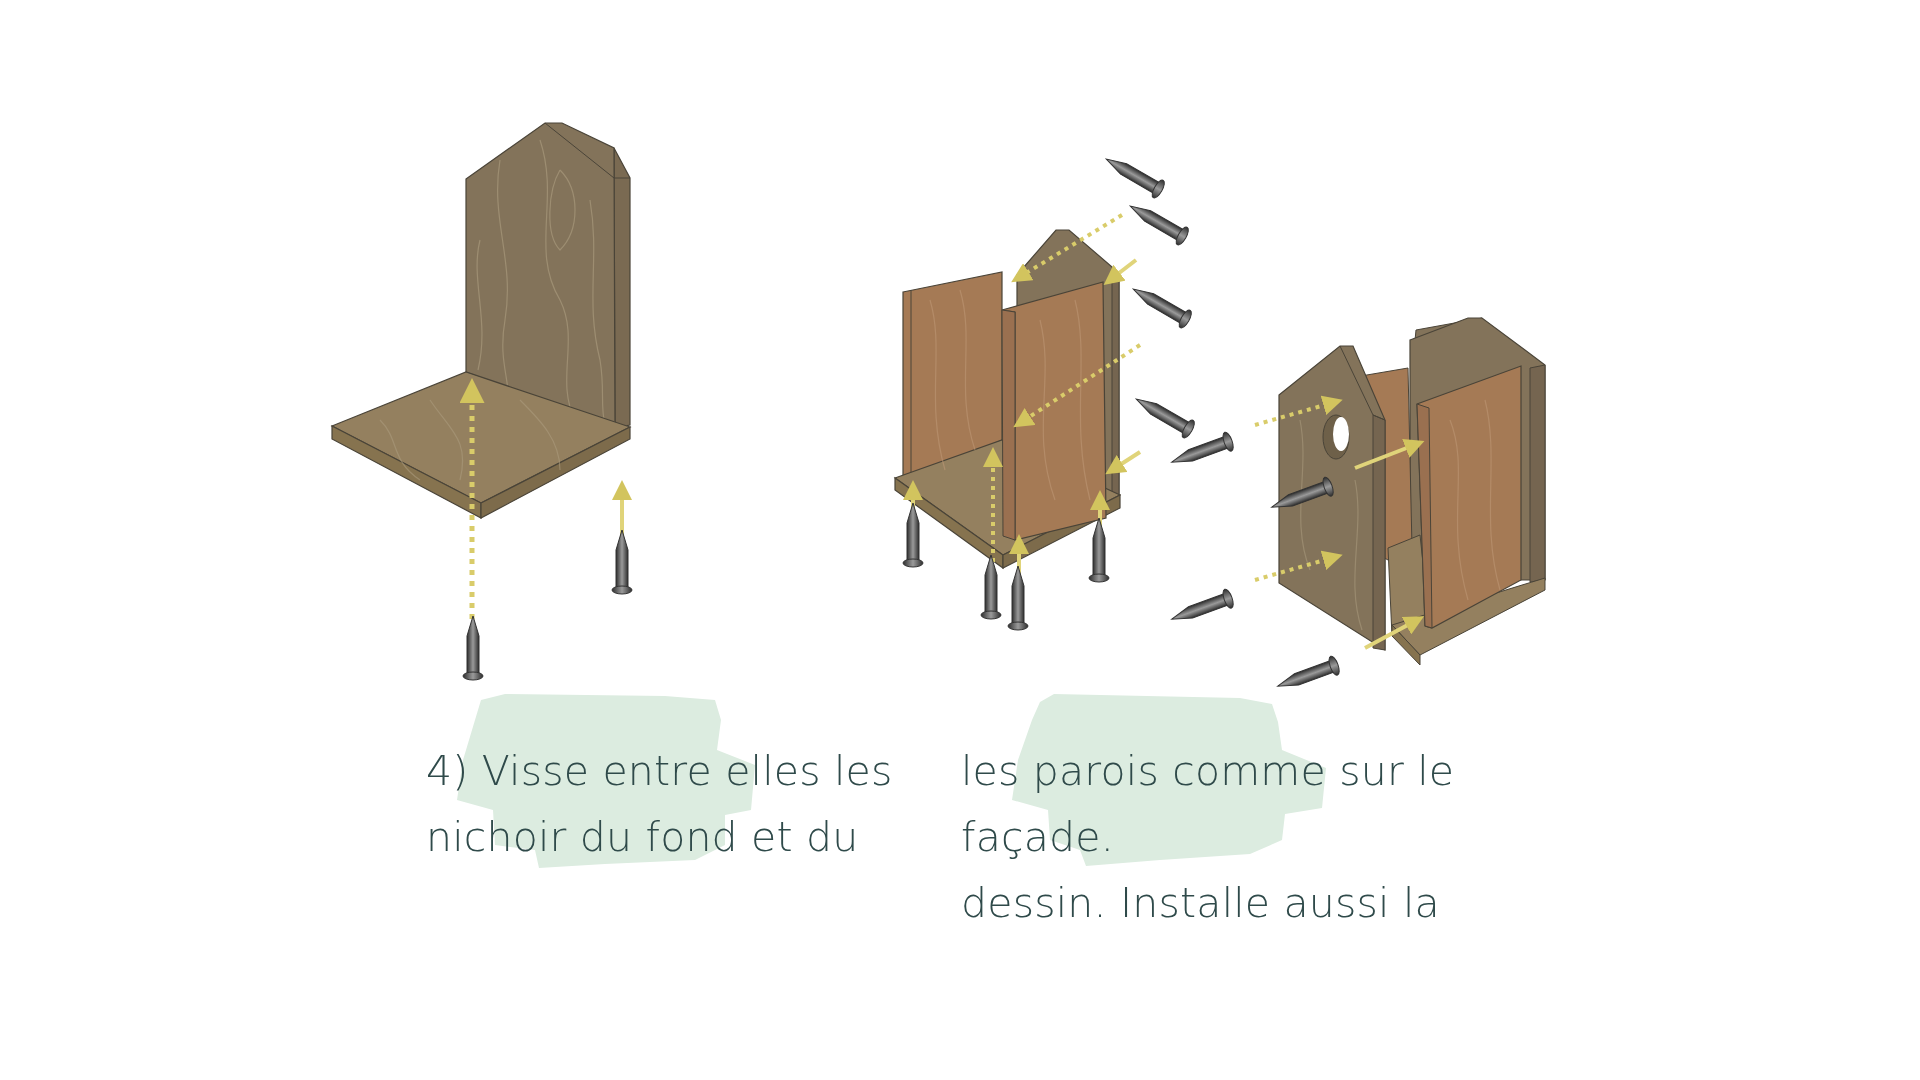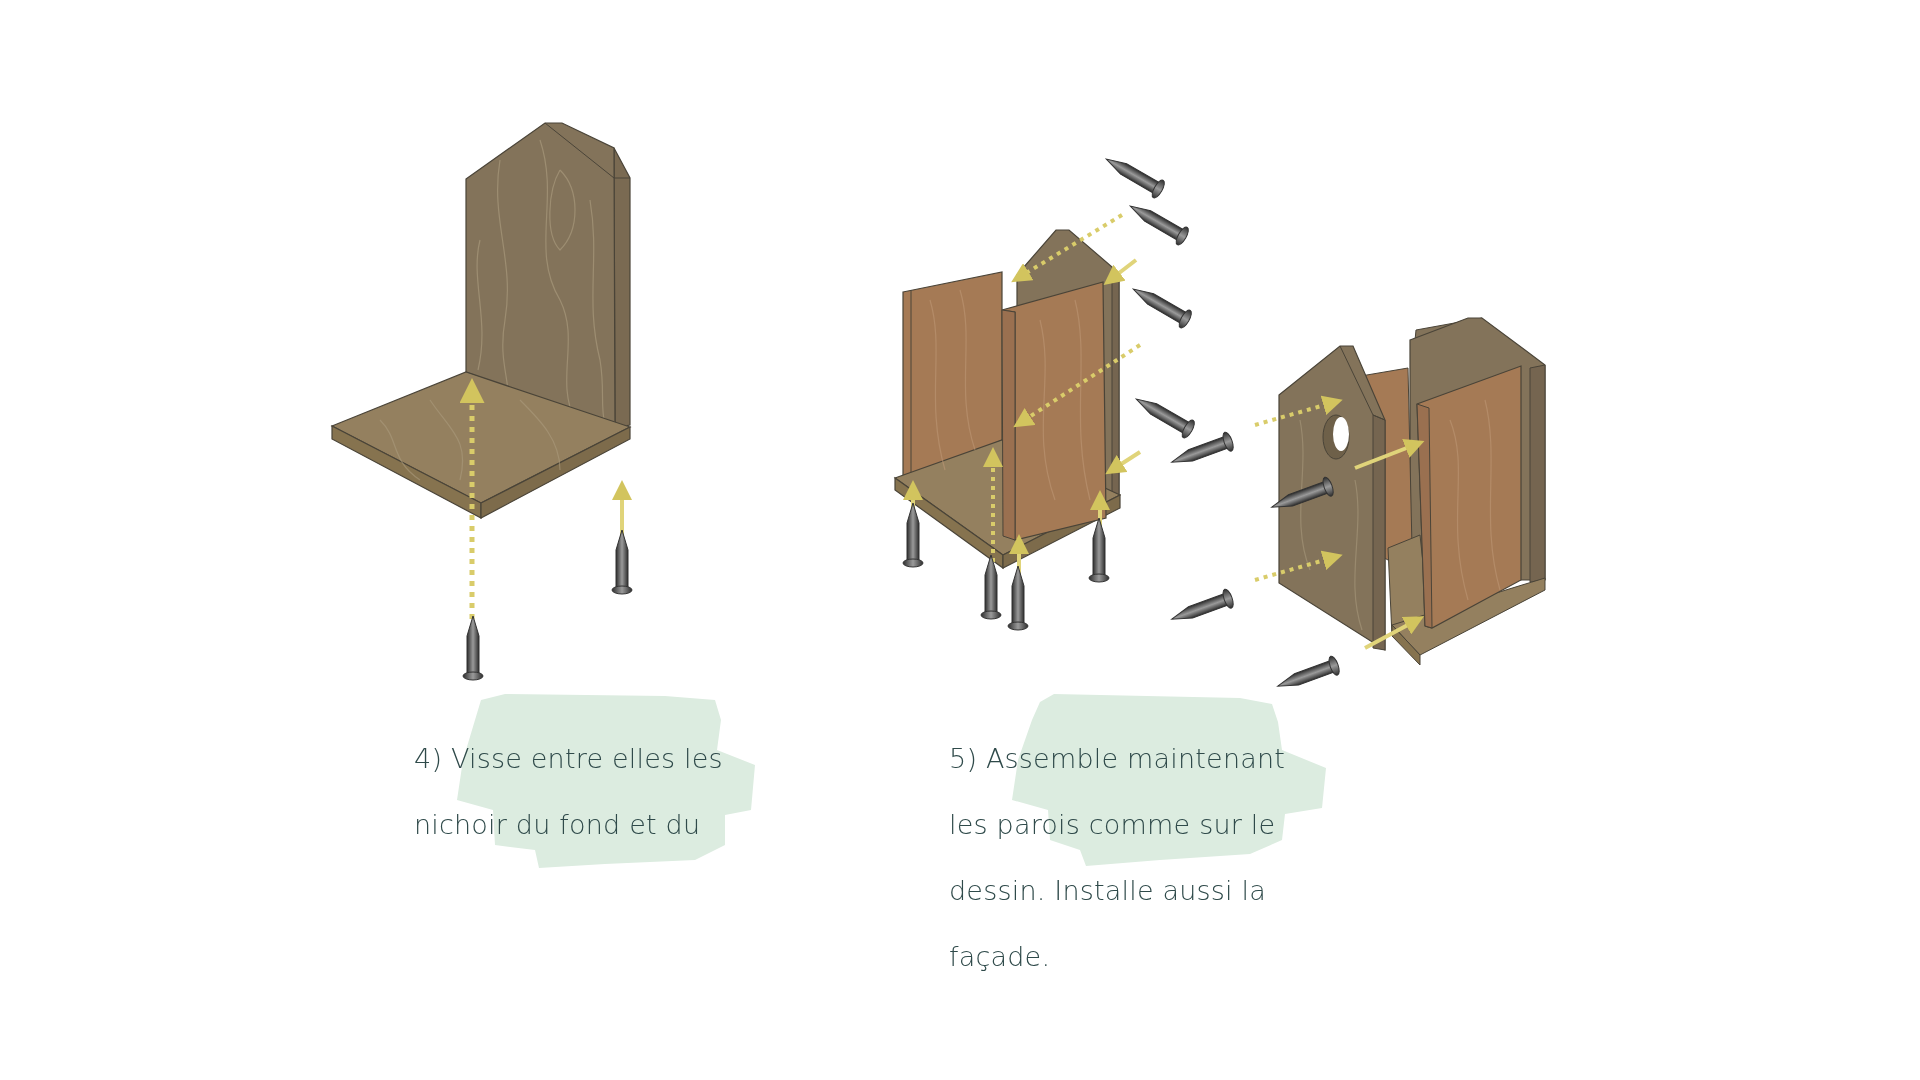--- a/index.html
+++ b/index.html
@@ -1,21 +1,21 @@
 <!DOCTYPE html>
 <html><head>
 <meta charset="utf-8">
 <style>
   html, body { margin:0; padding:0; background:#ffffff; }
   body { width:1920px; height:1080px; position:relative; overflow:hidden; font-family:"DejaVu Sans", "Liberation Sans", sans-serif; }
   .illus { position:absolute; left:0; top:0; width:1920px; height:1080px; }
   .brush { position:absolute; }
   .step-text {
-    position:absolute; margin:0; color:#2f4a4a; font-weight:300;
-    font-size:27px; line-height:66px; letter-spacing:0.2px; white-space:nowrap;
+    position:absolute; margin:12px; color:#2f4a4a; font-weight:300;
+    font-size:41px; line-height:66px; letter-spacing:0.2px; white-space:nowrap;
   }
   .step-text span { display:block; }
 </style>
 </head>
 <body>
 
 <svg class="illus" viewBox="0 0 1920 1080" xmlns="http://www.w3.org/2000/svg">
   <defs>
     <linearGradient id="nailGrad" x1="0" x2="1" y1="0" y2="0">
       <stop offset="0" stop-color="#2e2e2e"></stop>
@@ -169,17 +169,16 @@
 <svg class="brush" style="left:1010px;top:690px;" width="330" height="230" viewBox="0 0 330 230">
   <path d="M44,4 L230,8 L262,14 L268,32 L272,60 L316,78 L312,118 L275,124 L272,150 L240,164 L150,170 L76,176 L70,160 L40,150 L38,120 L2,110 L8,70 L22,30 L30,12 Z" fill="#dcece0"></path>
 </svg>
 
 <div class="step-text" style="left:414px;top:726px;">
   <span>4) Visse entre elles les</span>
   <span>nichoir du fond et du</span>
 </div>
 
 <div class="step-text" style="left:949px;top:726px;">
-  <span>5) Assemble maintenant</span>
   <span>les parois comme sur le</span>
+  <span>façade.</span>
   <span>dessin. Installe aussi la</span>
-  <span>façade.</span>
 </div>
 
 </body></html>

